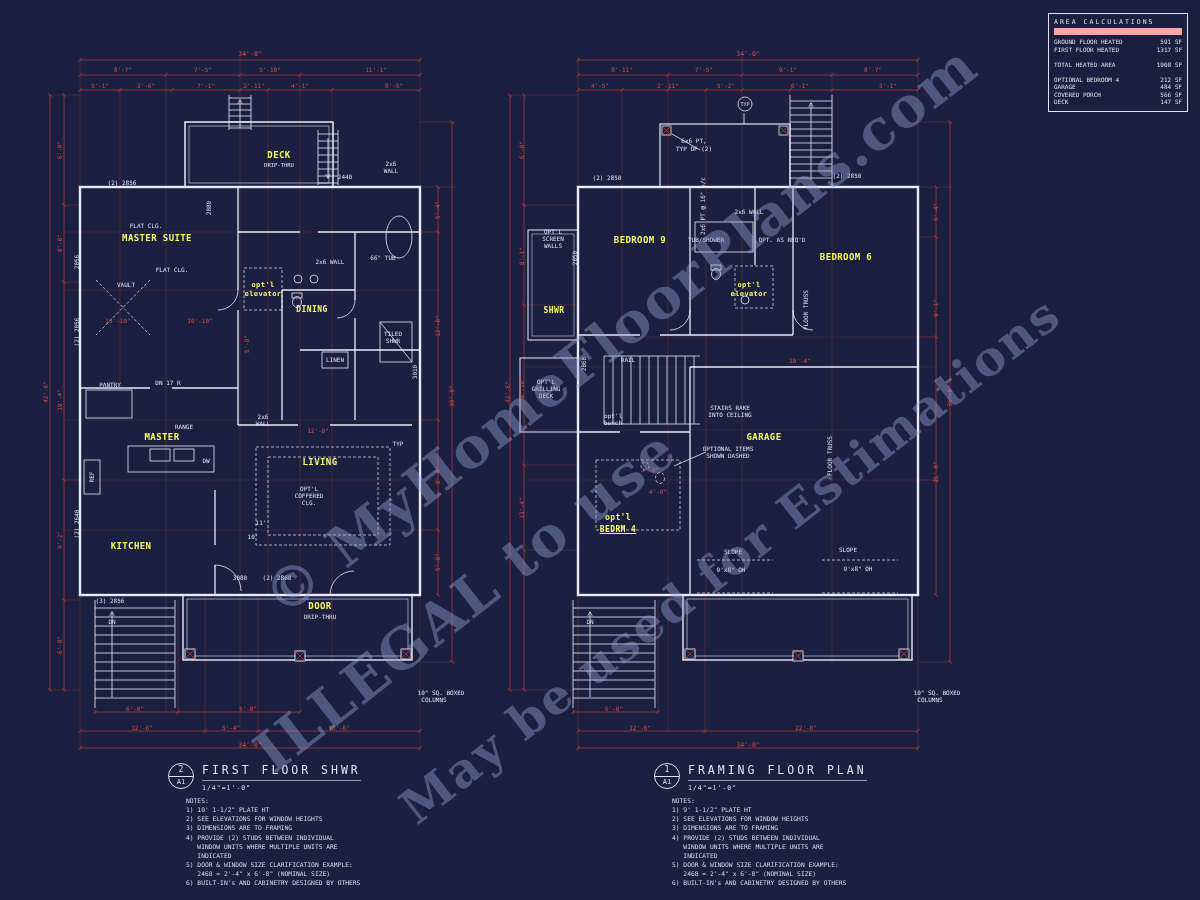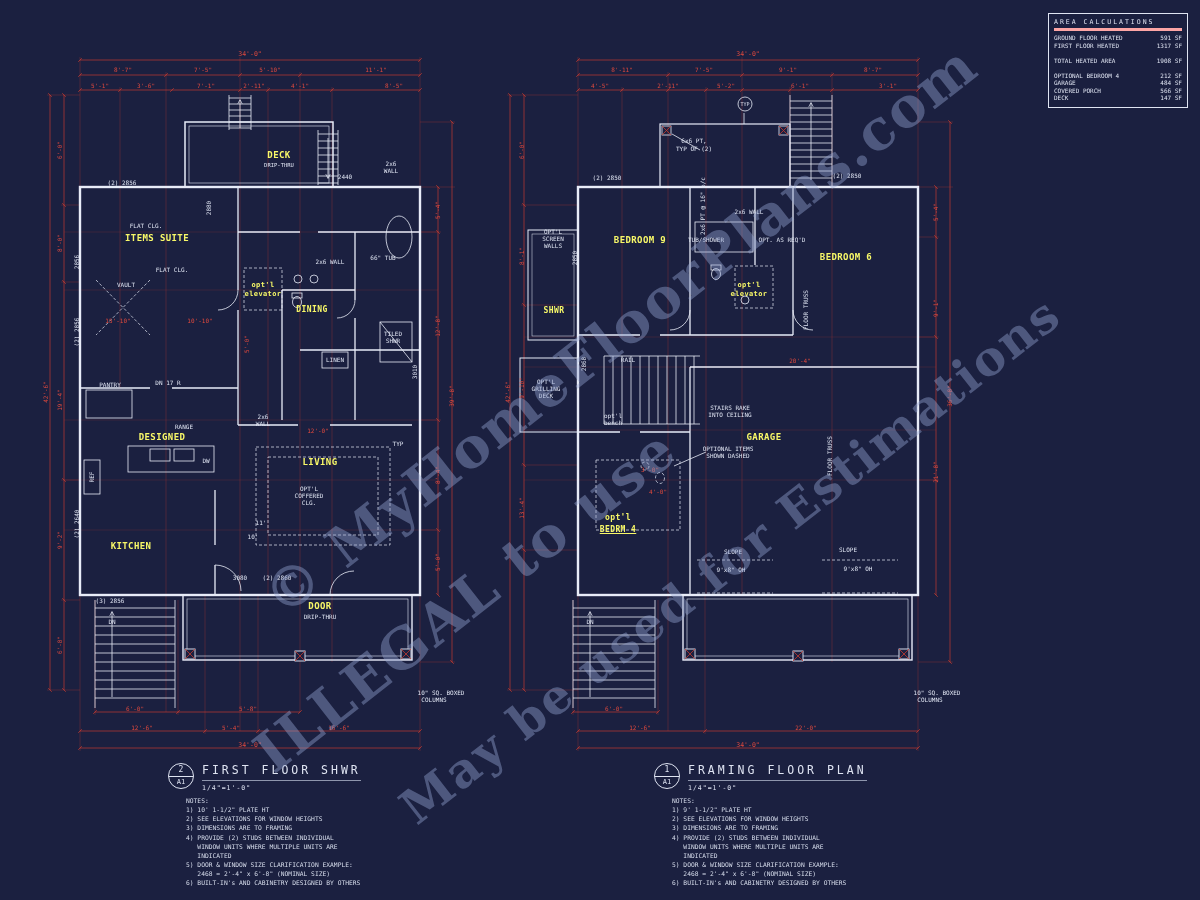--- a/index.html
+++ b/index.html
@@ -6,21 +6,21 @@
   html,body{width:1200px;height:900px}
   body{background:#1b2040;position:relative;overflow:hidden;font-family:"DejaVu Sans Mono",monospace}
   #scene{position:absolute;inset:0}
   #scene > svg{position:absolute;left:0;top:0}
   .lbl{position:absolute;transform:translate(-50%,-50%) rotate(var(--r,0deg));white-space:nowrap;line-height:1;font-size:6px}
   .dims .lbl{color:#e0493d}
   .anns .lbl{color:#dfe4f2}
   .rooms .lbl{color:#f8f868;font-size:9px;font-weight:bold;letter-spacing:.4px}
   .watermark .lbl{font-family:"DejaVu Serif",serif;color:rgba(150,166,212,.42);letter-spacing:2px;font-weight:bold}
   .area-calc{position:absolute;left:1048px;top:13px;width:140px;border:1px solid #dfe4f2;padding:4px 5px 5px;color:#dfe4f2;background:rgba(27,32,64,.6)}
-  .ac-title{font-size:6.5px;letter-spacing:2px;border-bottom:3px solid #fca5a5;padding-bottom:2px;margin-bottom:3px;white-space:nowrap}
+  .ac-title{font-size:6.5px;letter-spacing:2px;border-bottom:7px solid #fca5a5;padding-bottom:2px;margin-bottom:3px;white-space:nowrap}
   .ac-row{display:flex;justify-content:space-between;font-size:6px;height:7.5px}
   .plan-header{position:absolute;display:flex;align-items:flex-start;gap:8px;color:#dfe4f2}
   .tag{width:26px;height:26px;border:1.2px solid #dfe4f2;border-radius:50%;display:flex;flex-direction:column;align-items:stretch;text-align:center;flex:none}
   .tag-num{flex:1;font-size:8px;display:flex;align-items:center;justify-content:center}
   .tag-sheet{flex:1;border-top:1px solid #dfe4f2;font-size:7px;display:flex;align-items:center;justify-content:center}
   .plan-title{font-size:11.5px;letter-spacing:3px;border-bottom:1px solid #8f96ad;padding-bottom:3px;white-space:nowrap}
   .plan-scale{font-size:6.5px;margin-top:3px;letter-spacing:1px}
   .notes{position:absolute;color:#d9dfee}
   .note-line{font-size:6.3px;line-height:1.45;white-space:pre}
 </style>
@@ -338,26 +338,26 @@
       <span class="lbl" style="left: 731px; top: 570px;">9'x8" OH</span>
       <span class="lbl" style="left: 858px; top: 569px;">9'x8" OH</span>
       <span class="lbl" style="left: 590px; top: 622px;">DN</span>
       <span class="lbl" style="left: 575px; top: 258px; --r: -90deg;">2850</span>
       <span class="lbl" style="left: 584px; top: 364px; --r: -90deg;">2868</span>
       <span class="lbl" style="left: 937px; top: 693px;">10" SQ. BOXED</span>
       <span class="lbl" style="left: 930px; top: 700px;">COLUMNS</span>
     </div>
   <div class="rooms">
 
-  <span class="lbl" style="left: 157px; top: 238px;">ITEMS SUITE</span>
+  <span class="lbl" style="left: 157px; top: 238px;">MASTER SUITE</span>
       <span class="lbl" style="left: 279px; top: 155px;">DECK</span>
       <span class="lbl" style="left: 312px; top: 310px; font-size: 8px;">DINING</span>
       <span class="lbl" style="left: 263px; top: 285px; font-size: 7px;">opt'l</span>
       <span class="lbl" style="left: 263px; top: 294px; font-size: 7px;">elevator</span>
-      <span class="lbl" style="left: 162px; top: 437px;">DESIGNED</span>
+      <span class="lbl" style="left: 162px; top: 437px;">MASTER</span>
       <span class="lbl" style="left: 320px; top: 462px;">LIVING</span>
       <span class="lbl" style="left: 131px; top: 546px;">KITCHEN</span>
       <span class="lbl" style="left: 320px; top: 606px;">DOOR</span>
     </div>
   <div class="rooms">
 
   <span class="lbl" style="left: 640px; top: 240px;">BEDROOM 9</span>
       <span class="lbl" style="left: 846px; top: 257px;">BEDROOM 6</span>
       <span class="lbl" style="left: 554px; top: 311px; font-size: 8px;">SHWR</span>
       <span class="lbl" style="left: 749px; top: 285px; font-size: 7px;">opt'l</span>

